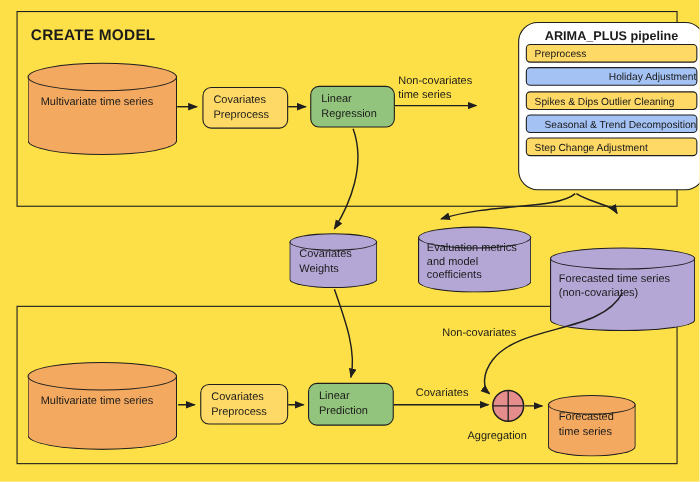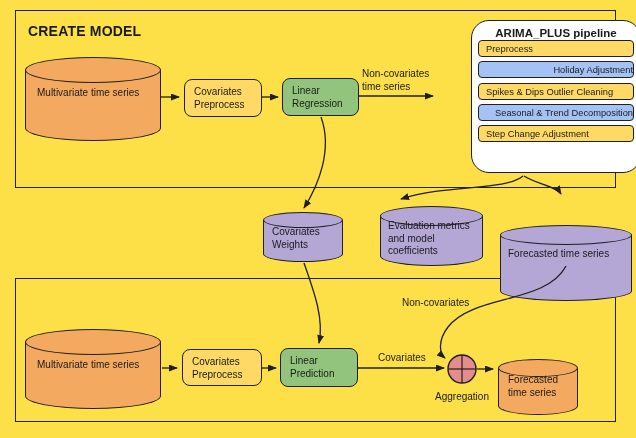--- a/index.html
+++ b/index.html
@@ -113,20 +113,21 @@
       <div>and model</div>
       <div>coefficients</div>
     </div>
   </div>
 
   <div class="cyl purple" style="left:500px;top:206px;width:132px;height:76px;margin-top:19px;--eh:20px;">
     <div class="cyl-top"></div>
     <div class="cyl-body"></div>
     <div class="cyl-text" style="left:8px;top:22px;">
       <div>Forecasted time series</div>
+      <div>(non-covariates)</div>
     </div>
   </div>
 
   <div class="cyl orangecyl" style="left:25px;top:329px;width:136px;height:80px;--eh:26px;">
     <div class="cyl-top"></div>
     <div class="cyl-body"></div>
     <div class="cyl-text" style="left:12px;top:29px;">
       <div>Multivariate time series</div>
     </div>
   </div>
@@ -135,21 +136,21 @@
     <div>Covariates</div>
     <div>Preprocess</div>
   </div>
   <div class="pbox green" style="left:280px;top:348px;width:78px;height:39px;">
     <div>Linear</div>
     <div>Prediction</div>
   </div>
 
   <div class="flow-label" style="left:378px;top:351px;">Covariates</div>
   <div class="flow-label" style="left:402px;top:296px;">Non-covariates</div>
-  <div class="flow-label" style="left:425px;top:390px;width:74px;text-align:center;">Aggregation</div>
+  <div class="flow-label" style="left:425px;top:390px;width:74px;text-align:left;">Aggregation</div>
 
   <div class="cyl orangecyl" style="left:498px;top:359px;width:80px;height:56px;--eh:18px;">
     <div class="cyl-top"></div>
     <div class="cyl-body"></div>
     <div class="cyl-text" style="left:10px;top:14px;">
       <div>Forecasted</div>
       <div>time series</div>
     </div>
   </div>
 

